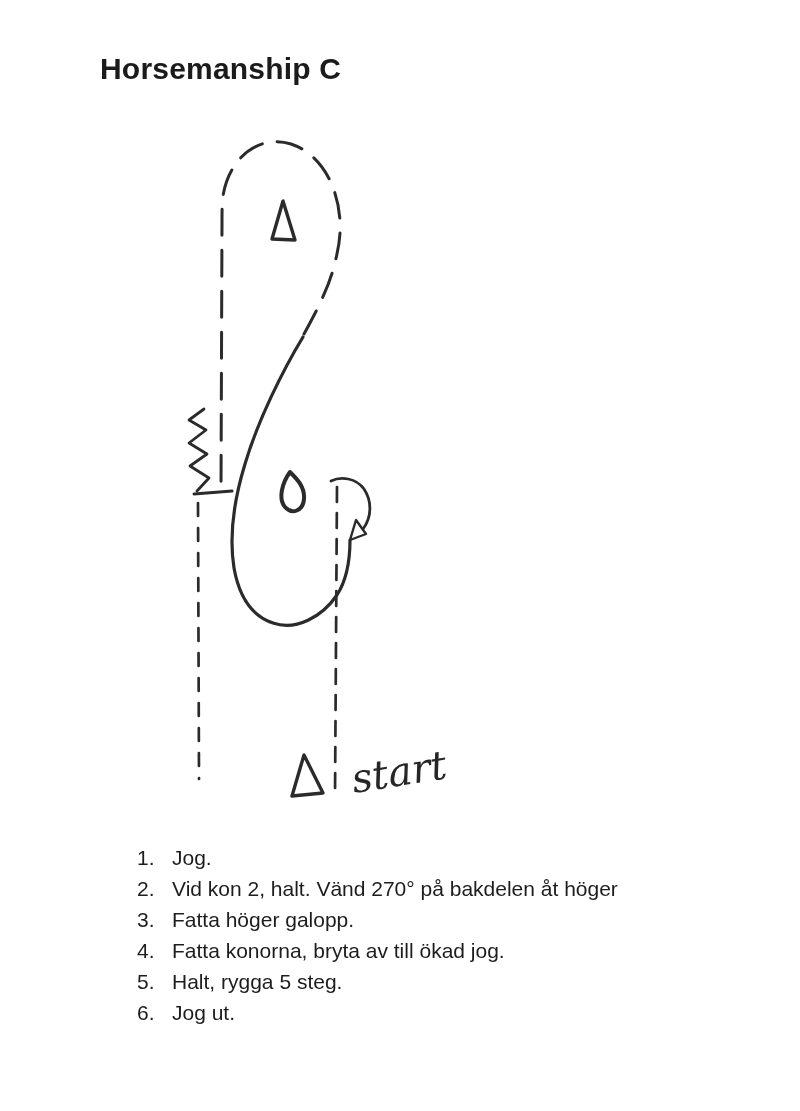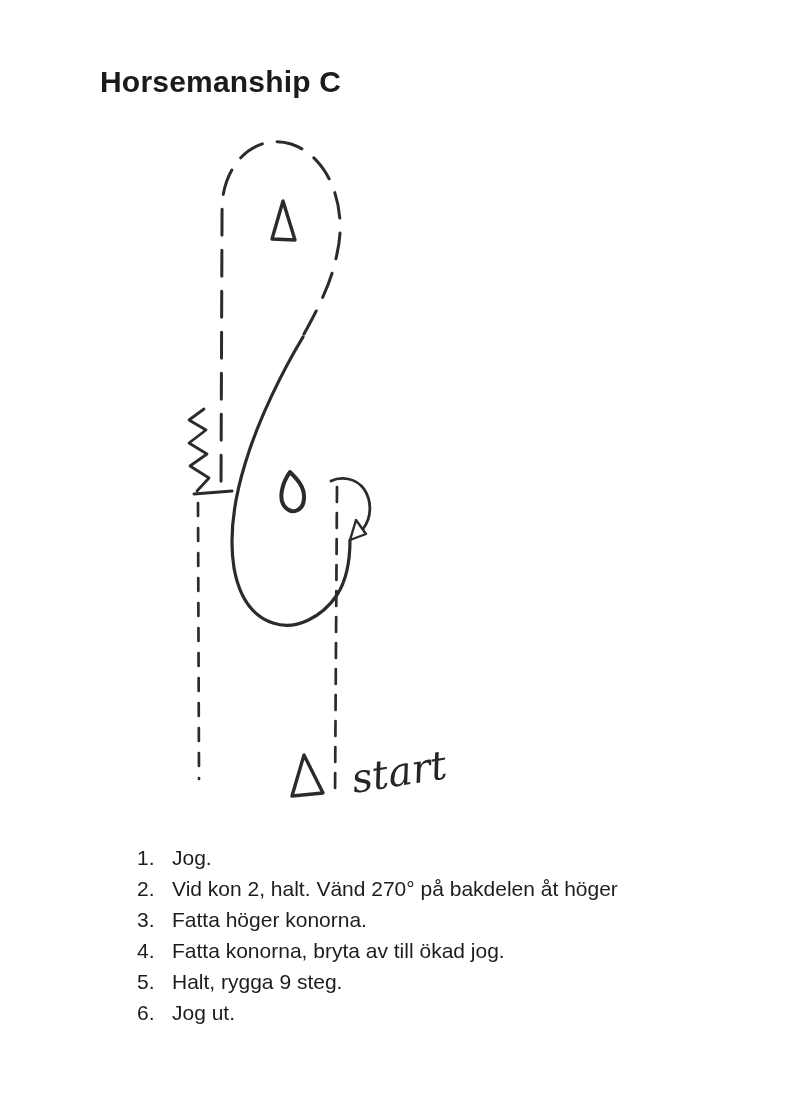--- a/index.html
+++ b/index.html
@@ -7,21 +7,21 @@
     position: relative;
     width: 800px;
     height: 1111px;
     background: #ffffff;
     font-family: "Liberation Sans", sans-serif;
     overflow: hidden;
   }
   .title {
     position: absolute;
     left: 100px;
-    top: 65px;
+    top: 52px;
     margin: 0;
     font-size: 30px;
     font-weight: 700;
     color: #1b1b1b;
     letter-spacing: 0.2px;
   }
   .diagram {
     position: absolute;
     left: 0;
     top: 0;
@@ -102,29 +102,29 @@
     <li class="instruction-item">
       <span class="num">1.</span>
       <span class="txt">Jog.</span>
     </li>
     <li class="instruction-item">
       <span class="num">2.</span>
       <span class="txt">Vid kon 2, halt. Vänd 270° på bakdelen åt höger</span>
     </li>
     <li class="instruction-item">
       <span class="num">3.</span>
-      <span class="txt">Fatta höger konorna.</span>
+      <span class="txt">Fatta höger galopp.</span>
     </li>
     <li class="instruction-item">
       <span class="num">4.</span>
       <span class="txt">Fatta konorna, bryta av till ökad jog.</span>
     </li>
     <li class="instruction-item">
       <span class="num">5.</span>
-      <span class="txt">Halt, rygga 9 steg.</span>
+      <span class="txt">Halt, rygga 5 steg.</span>
     </li>
     <li class="instruction-item">
       <span class="num">6.</span>
       <span class="txt">Jog ut.</span>
     </li>
   </ol>
 
 </div>
 
 </body></html>

